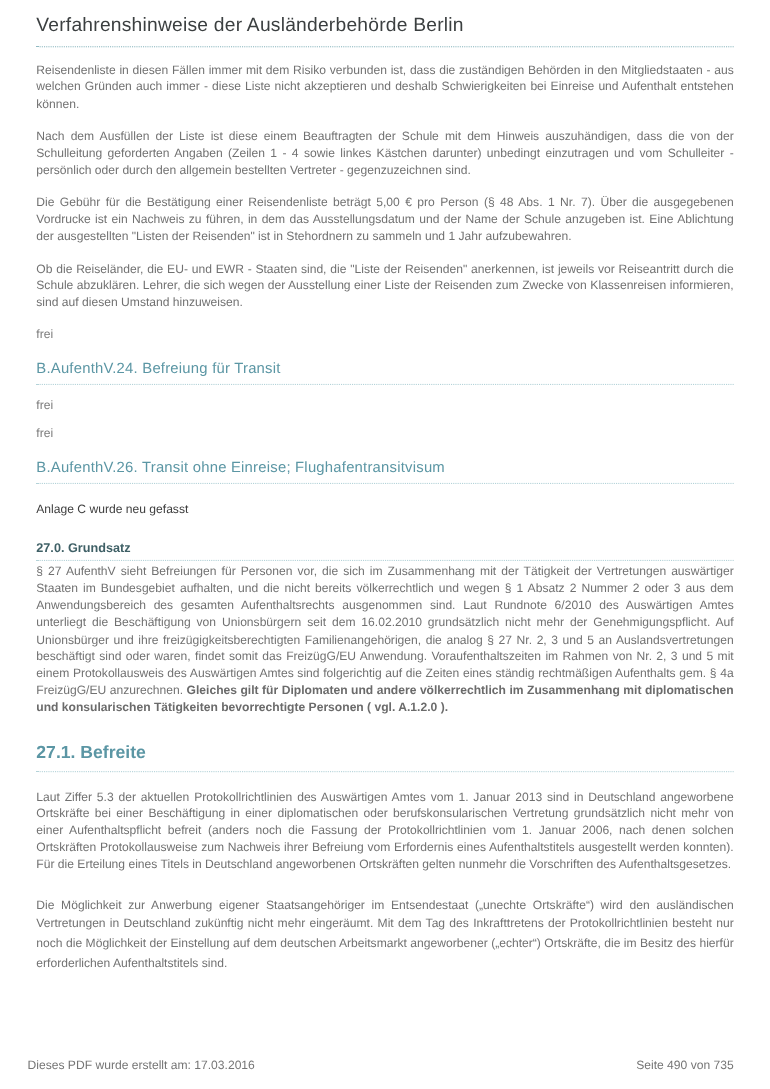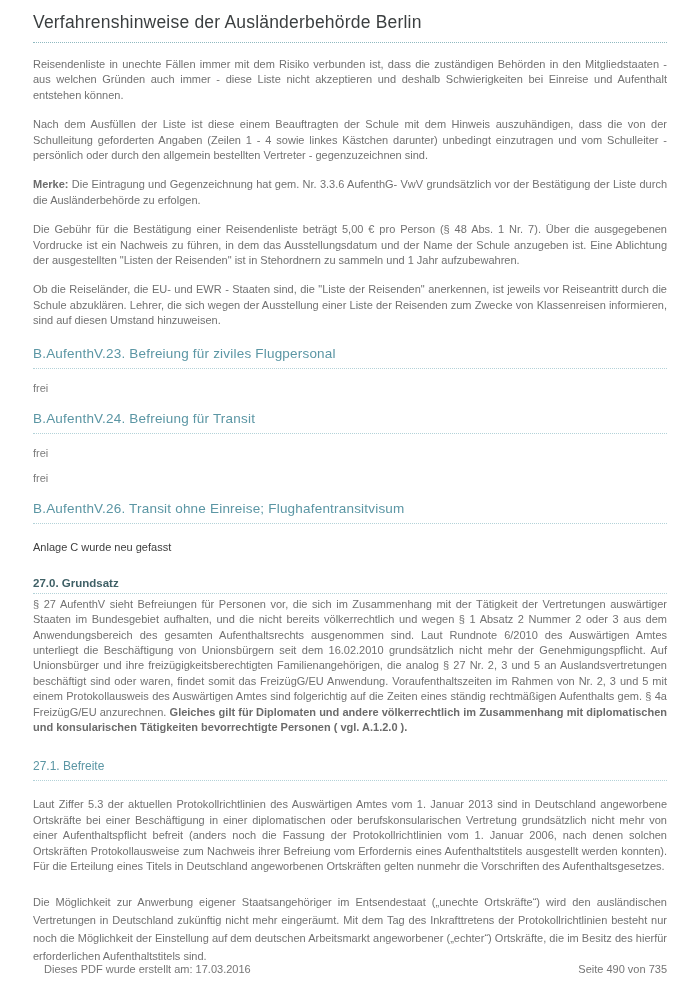--- a/index.html
+++ b/index.html
@@ -56,63 +56,61 @@
   }
   h3.sub-bold {
     font-size: 11.5px;
     font-weight: 700;
     color: #3f6066;
     margin: 24px 0 0 0;
     padding-bottom: 4px;
     border-bottom: 1px dotted #b3d2d8;
   }
   h3.sub-teal {
-    font-size: 12px;
-    font-weight: 400;
+    font-size: 16px;
+    font-weight: 700;
     color: #5b96a4;
     margin: 24px 0 0 0;
     padding-bottom: 7px;
     border-bottom: 1px dotted #b3d2d8;
   }
   p.tight-top { margin-top: 3px; }
   p.after-sub { margin-top: 16px; }
   p.roomy {
     line-height: 17.8px;
     margin-top: 20px;
   }
   .footer {
     position: absolute;
-    left: 44px;
+    left: 25px;
     right: 33px;
     top: 963px;
     display: flex;
     justify-content: space-between;
     font-size: 11px;
     color: #757575;
   }
 </style>
 </head>
 <body>
 
 <div class="page">
 
   <h1 class="doc-title">Verfahrenshinweise der Ausländerbehörde Berlin</h1>
 
-  <p class="body">Reisendenliste in unechte Fällen immer mit dem Risiko verbunden ist, dass die zuständigen Behörden in den Mitgliedstaaten - aus welchen Gründen auch immer - diese Liste nicht akzeptieren und deshalb Schwierigkeiten bei Einreise und Aufenthalt entstehen können.</p>
+  <p class="body">Reisendenliste in diesen Fällen immer mit dem Risiko verbunden ist, dass die zuständigen Behörden in den Mitgliedstaaten - aus welchen Gründen auch immer - diese Liste nicht akzeptieren und deshalb Schwierigkeiten bei Einreise und Aufenthalt entstehen können.</p>
 
   <p class="body">Nach dem Ausfüllen der Liste ist diese einem Beauftragten der Schule mit dem Hinweis auszuhändigen, dass die von der Schulleitung geforderten Angaben (Zeilen 1 - 4 sowie linkes Kästchen darunter) unbedingt einzutragen und vom Schulleiter - persönlich oder durch den allgemein bestellten Vertreter - gegenzuzeichnen sind.</p>
 
-  <p class="body"><strong>Merke:</strong><span> Die Eintragung und Gegenzeichnung hat gem. Nr. 3.3.6 AufenthG- VwV grundsätzlich vor der Bestätigung der Liste durch die Ausländerbehörde zu erfolgen.</span></p>
 
   <p class="body">Die Gebühr für die Bestätigung einer Reisendenliste beträgt 5,00 € pro Person (§ 48 Abs. 1 Nr. 7). Über die ausgegebenen Vordrucke ist ein Nachweis zu führen, in dem das Ausstellungsdatum und der Name der Schule anzugeben ist. Eine Ablichtung der ausgestellten "Listen der Reisenden" ist in Stehordnern zu sammeln und 1 Jahr aufzubewahren.</p>
 
   <p class="body">Ob die Reiseländer, die EU- und EWR - Staaten sind, die "Liste der Reisenden" anerkennen, ist jeweils vor Reiseantritt durch die Schule abzuklären. Lehrer, die sich wegen der Ausstellung einer Liste der Reisenden zum Zwecke von Klassenreisen informieren, sind auf diesen Umstand hinzuweisen.</p>
 
   <div>
-    <h2 class="sec">B.AufenthV.23. Befreiung für ziviles Flugpersonal</h2>
     <p class="note">frei</p>
   </div>
 
   <div>
     <h2 class="sec">B.AufenthV.24. Befreiung für Transit</h2>
     <p class="note">frei</p>
   </div>
 
   <div>
     <p class="note">frei</p>

